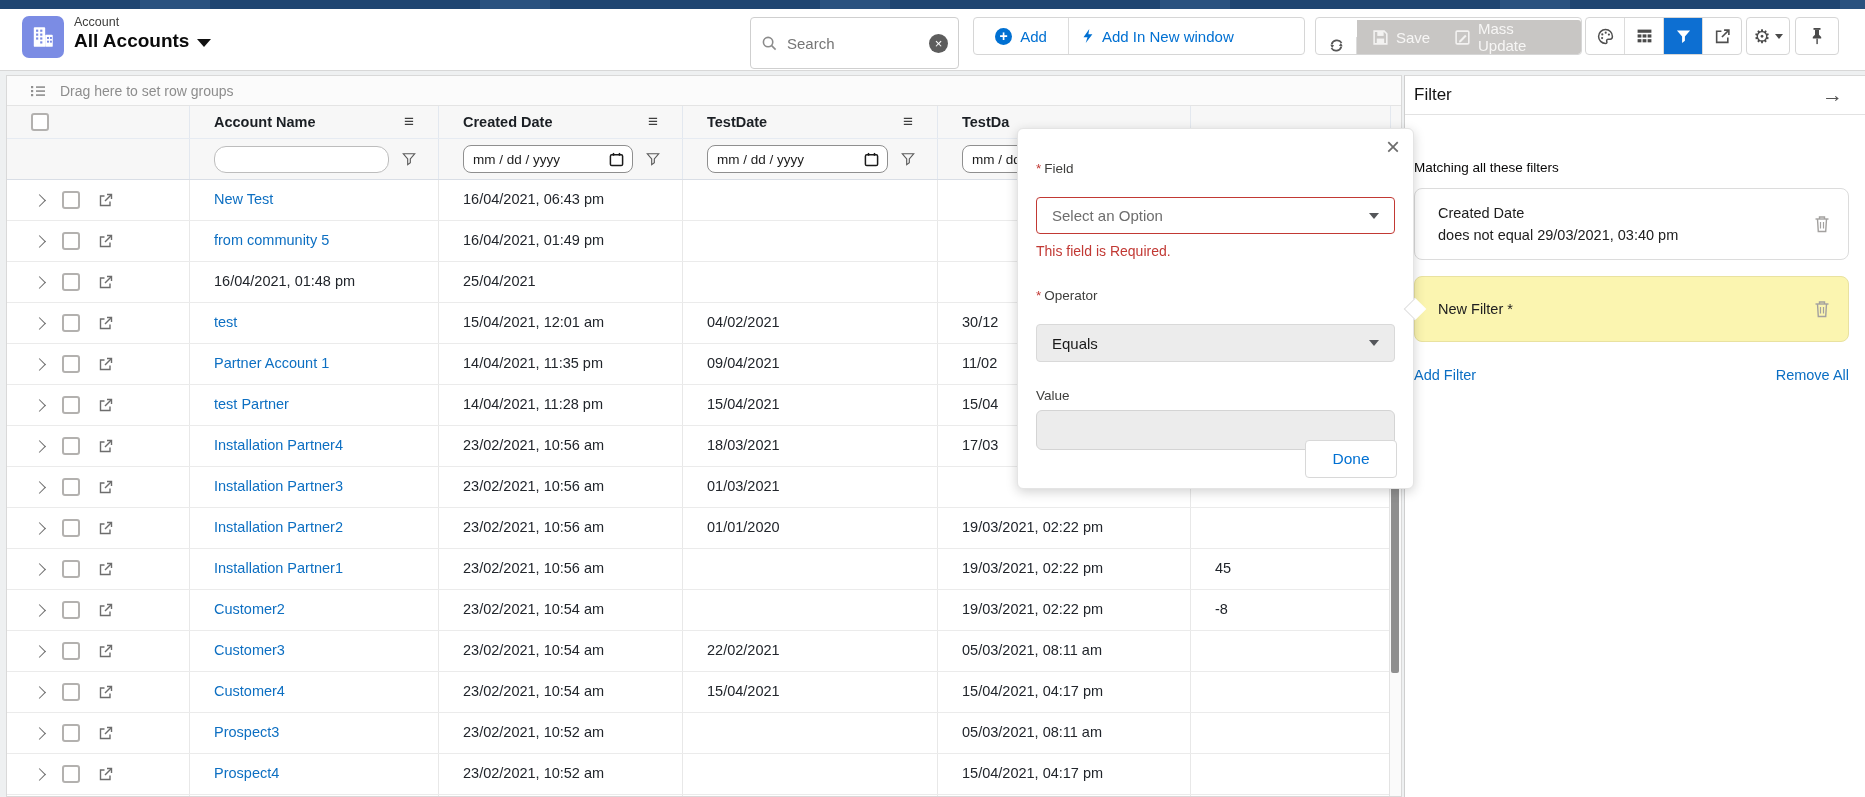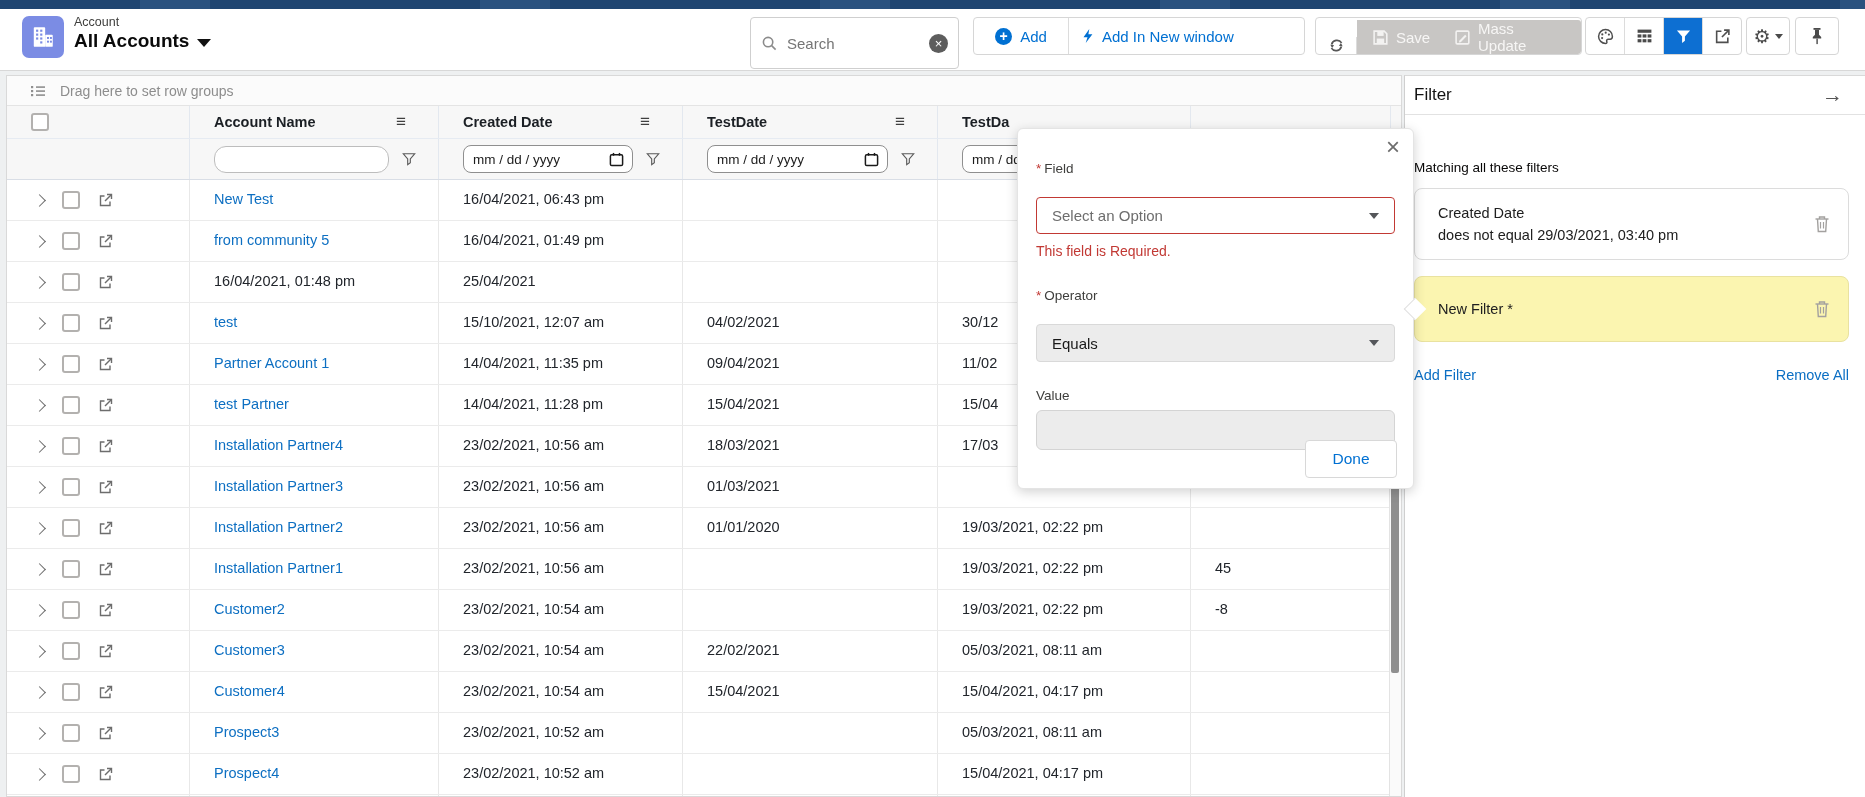--- a/index.html
+++ b/index.html
@@ -38,21 +38,21 @@
   .grp-gear{left:1746px;width:44px;display:flex;align-items:center;justify-content:center;gap:4px;}
   .gear-glyph{font-size:19px;color:#4a4a4a;line-height:1;}
   .mini-caret{width:0;height:0;border-left:4.5px solid transparent;border-right:4.5px solid transparent;border-top:5px solid #4a4a4a;}
   .grp-pin{left:1795px;width:44px;display:flex;align-items:center;justify-content:center;}
   
   .grid-wrap{position:absolute;left:6px;top:75px;width:1396px;height:722px;background:#fff;border:1px solid #d9d9d9;box-sizing:border-box;overflow:hidden;}
   .dragbar{height:29px;background:#fbfbfb;border-bottom:1px solid #e4e4e4;display:flex;align-items:center;padding-left:22px;gap:13px;}
   .dragbar span{color:#8d8d8d;font-size:14px;}
   .gridrow{display:grid;grid-template-columns:183px 249px 244px 255px 253px 200px;}
   .hdr{height:32px;background:#f7f7f7;border-bottom:1px solid #e6ebf2;}
-  .hcell{display:flex;align-items:center;justify-content:space-between;padding:0 32px 0 24px;font-size:14.5px;font-weight:700;color:#1b1f24;border-right:1px solid #e3e8ef;overflow:hidden;white-space:nowrap;}
+  .hcell{display:flex;align-items:center;justify-content:space-between;padding:0 24px 0 24px;font-size:14.5px;font-weight:700;color:#1b1f24;border-right:1px solid #e3e8ef;overflow:hidden;white-space:nowrap;}
   .hcell.first{justify-content:flex-start;}
   .menu-glyph{font-size:17px;color:#3f3f3f;font-weight:400;}
   .frow{height:40px;background:#f7f7f7;border-bottom:1px solid #d9dee6;}
   .fcell{display:flex;align-items:center;gap:13px;padding:0 22px 0 24px;border-right:1px solid #e3e8ef;overflow:hidden;}
   .txt-filter{flex:1;height:27px;border:1px solid #bdbdbd;border-radius:12px;background:#fff;outline:none;min-width:0;padding:0 10px;box-sizing:border-box;font-family:"Liberation Sans",sans-serif;}
   .datebox{flex:1;height:28px;border:1px solid #8f8f8f;border-radius:8px;background:#fff;display:flex;align-items:center;justify-content:space-between;gap:6px;padding:0 8px 0 9px;box-sizing:border-box;min-width:0;}
   .datebox .dtxt{font-size:13.5px;color:#1c1c1c;white-space:nowrap;overflow:hidden;flex:1;}
   .row{height:40px;border-bottom:1px solid #ebebeb;background:#fff;}
   .cell{border-right:1px solid #e8e8e8;font-size:14.5px;color:#21252b;line-height:39px;padding:0 10px 0 24px;white-space:nowrap;overflow:hidden;}
   .c0{display:flex;align-items:center;gap:18px;padding:0 0 0 28px;}
@@ -369,21 +369,21 @@
     <div class="cell c0">
       <span class="chev"></span>
       <span class="cbx"></span>
       <svg width="16" height="16" viewBox="0 0 16 16">
         <path d="M6.5 4H2.5v9.5H12V9.5" fill="none" stroke="#6d6d6d" stroke-width="1.4"></path>
         <path d="M9 2.5h4.5V7" fill="none" stroke="#6d6d6d" stroke-width="1.4"></path>
         <line x1="7" y1="9" x2="13" y2="3" stroke="#6d6d6d" stroke-width="1.4"></line>
       </svg>
     </div>
     <div class="cell"><a class="link">test</a></div>
-    <div class="cell">15/10/2021, 12:07 am</div>
+    <div class="cell">15/04/2021, 12:01 am</div>
     <div class="cell">04/02/2021</div>
     <div class="cell">30/12</div>
     <div class="cell"></div>
   </div>
 
   <div class="gridrow row">
     <div class="cell c0">
       <span class="chev"></span>
       <span class="cbx"></span>
       <svg width="16" height="16" viewBox="0 0 16 16">

